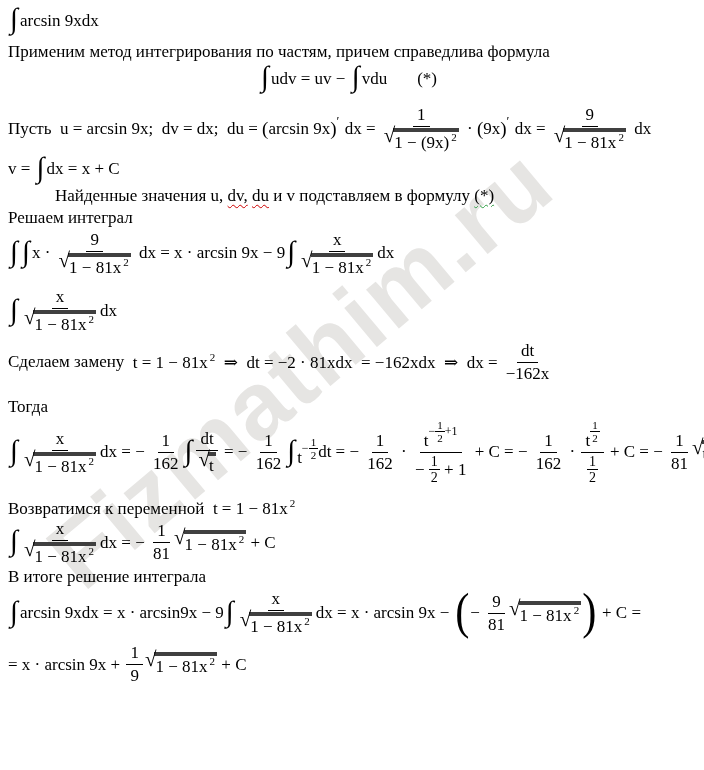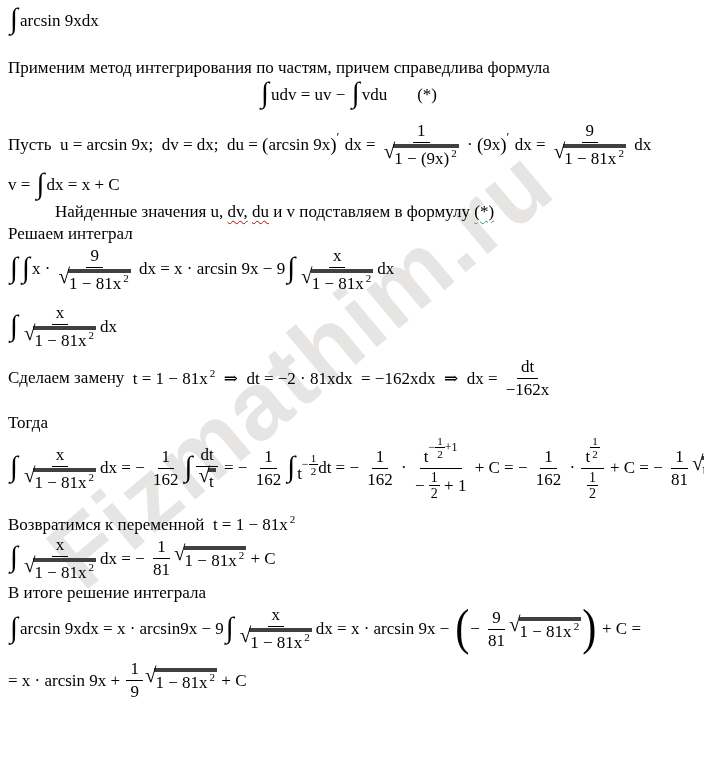--- a/index.html
+++ b/index.html
@@ -33,21 +33,21 @@
   .exp{display:inline-flex;align-items:center;font-size:12px}
   .exp .sfrac{font-size:11px}
   .drow{display:inline-flex;align-items:center;white-space:pre}
   .wavy-red{text-decoration-line:underline;text-decoration-style:wavy;
             text-decoration-color:#cc0000;text-decoration-thickness:1px;text-underline-offset:3px}
   .wavy-green{text-decoration-line:underline;text-decoration-style:wavy;
             text-decoration-color:#2f9e44;text-decoration-thickness:1px;text-underline-offset:3px}
   .gap28{margin-left:30px}
   .ind{padding-left:47px}
   .mt1{margin-top:1px}.mt2{margin-top:2px}.mt4{margin-top:12px}.mt6{margin-top:6px}
-  .mt8{margin-top:12px}.mt10{margin-top:10px}.mt22{margin-top:22px}
+  .mt8{margin-top:12px}.mt10{margin-top:10px}.mt22{margin-top:6px}
 </style>
 </head>
 <body>
 
 <div class="wm">Fizmathim.ru</div>
 
 <div class="content">
 
 
   <div class="eqline mt1">

